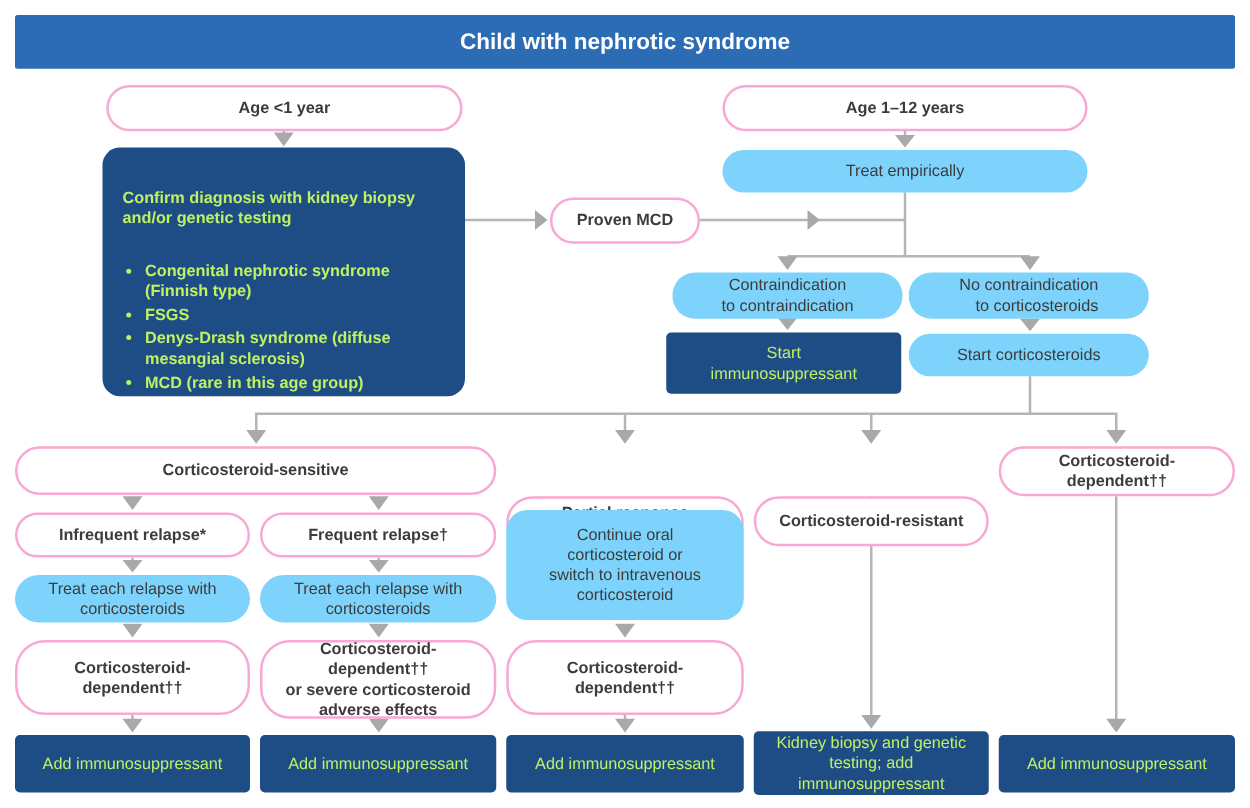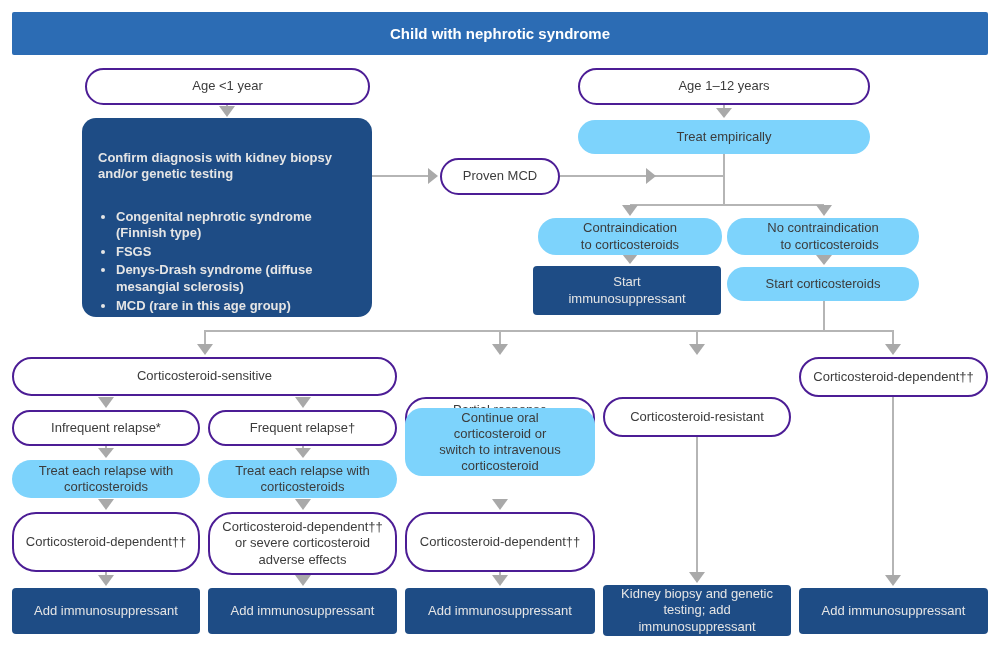--- a/index.html
+++ b/index.html
@@ -7,28 +7,28 @@
     position:relative; width:1000px; height:646px; background:#ffffff;
     font-family:"Liberation Sans", sans-serif; color:#3c3c3c; overflow:hidden;
   }
   #connectors { position:absolute; left:0; top:0; pointer-events:none; }
   .node {
     position:absolute; box-sizing:border-box;
     display:flex; align-items:center; justify-content:center;
     text-align:center; font-size:13px; line-height:1.25;
     white-space:pre-line; padding:2px 8px; z-index:2;
   }
-  .outline { background:#ffffff; border:2px solid #4c1d95; }
+  .outline { background:#ffffff; border:2px solid #f9a8d4;font-weight:bold; }
   .fill    { background:#7dd3fc; }
-  .navy    { background:#1e4c85; color:#e5e5e5; }
+  .navy    { background:#1e4c85; color:#bef264; }
   .header-bar {
     position:absolute; left:12px; top:12px; width:976px; height:43px;
     background:#2c6cb4; color:#ffffff; border-radius:2px;
     display:flex; align-items:center; justify-content:center;
-    font-size:15px; font-weight:bold; z-index:2;
+    font-size:18px; font-weight:bold; z-index:2;
   }
   .confirm-box {
     display:block; text-align:left; padding:15px 16px;
     border-radius:14px; line-height:1.28;
   }
   .confirm-title { font-weight:bold; }
   .confirm-bullets { margin:9px 0 0 0; padding:0 0 0 18px;font-weight:bold; }
   .confirm-bullets li { margin:0 0 2px 0; }
 </style>
 </head>
@@ -95,21 +95,21 @@
     <ul class="confirm-bullets"><li>Congenital nephrotic syndrome (Finnish type)</li><li>FSGS</li><li>Denys-Drash syndrome (diffuse mesangial sclerosis)</li><li>MCD (rare in this age group)</li></ul>
   </div>
 
   <div class="node outline" style="left:440px; top:158px; width:120px; height:37px; border-radius:19px;">Proven MCD</div>
 
   <div class="node outline" style="left:578px; top:68px; width:292px; height:37px; border-radius:19px;text-align:right;">Age 1–12 years</div>
 
   <div class="node fill" style="left:578px; top:120px; width:292px; height:34px; border-radius:17px;">Treat empirically</div>
 
   <div class="node fill" style="left:538px; top:218px; width:184px; height:37px; border-radius:18px;">Contraindication
-to corticosteroids</div>
+to contraindication</div>
 
   <div class="node fill" style="left:727px; top:218px; width:192px; height:37px; border-radius:18px;text-align:right;">No contraindication
 to corticosteroids</div>
 
   <div class="node navy" style="left:533px; top:266px; width:188px; height:49px; border-radius:4px;">Start
 immunosuppressant</div>
 
   <div class="node outline" style="left:12px; top:357px; width:385px; height:39px; border-radius:20px;">Corticosteroid-sensitive</div>
 
   <div class="node fill" style="left:727px; top:267px; width:192px; height:34px; border-radius:17px;">Start corticosteroids</div>
@@ -124,21 +124,21 @@
   <div class="node outline" style="left:208px; top:410px; width:189px; height:36px; border-radius:18px;">Frequent relapse†</div>
 
   <div class="node outline" style="left:12px; top:410px; width:188px; height:36px; border-radius:18px;">Infrequent relapse*</div>
 
   <div class="node fill" style="left:12px; top:460px; width:188px; height:38px; border-radius:19px;">Treat each relapse with
 corticosteroids</div>
 
   <div class="node fill" style="left:208px; top:460px; width:189px; height:38px; border-radius:19px;">Treat each relapse with
 corticosteroids</div>
 
-  <div class="node fill" style="left:405px; top:408px; width:190px; height:68px; border-radius:17px;">Continue oral
+  <div class="node fill" style="left:405px; top:408px; width:190px; height:88px; border-radius:17px;">Continue oral
 corticosteroid or
 switch to intravenous
 corticosteroid</div>
 
   <div class="node outline" style="left:12px; top:512px; width:188px; height:60px; border-radius:24px;">Corticosteroid-dependent††</div>
 
   <div class="node outline" style="left:208px; top:512px; width:189px; height:63px; border-radius:24px;">Corticosteroid-dependent††
 or severe corticosteroid
 adverse effects</div>
 

